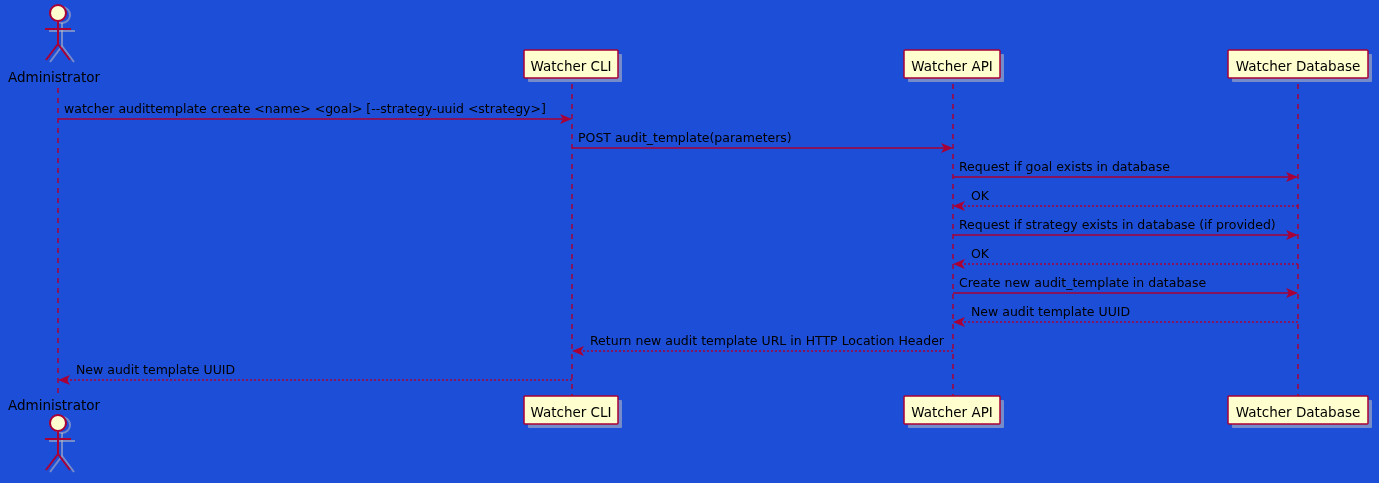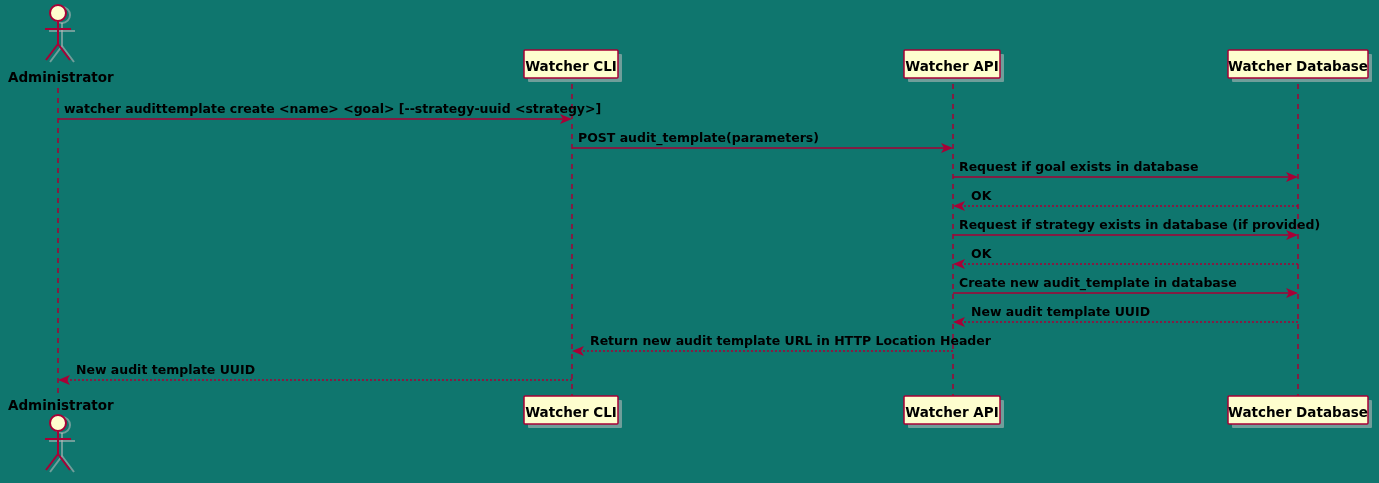--- a/index.html
+++ b/index.html
@@ -7,23 +7,22 @@
     padding: 0;
     background: #FFFFFF;
   }
   body {
     font-family: "DejaVu Sans", sans-serif;
   }
   #diagram-root {
     position: relative;
     width: 1379px;
     height: 483px;
-    background: #0f766e;
+    background: #1d4ed8;
     overflow: hidden;
-    font-weight: bold;
   }
   svg.seq {
     position: absolute;
     left: 0;
     top: 0;
     width: 1379px;
     height: 483px;
   }
   .lifeline {
     stroke: #A80036;

